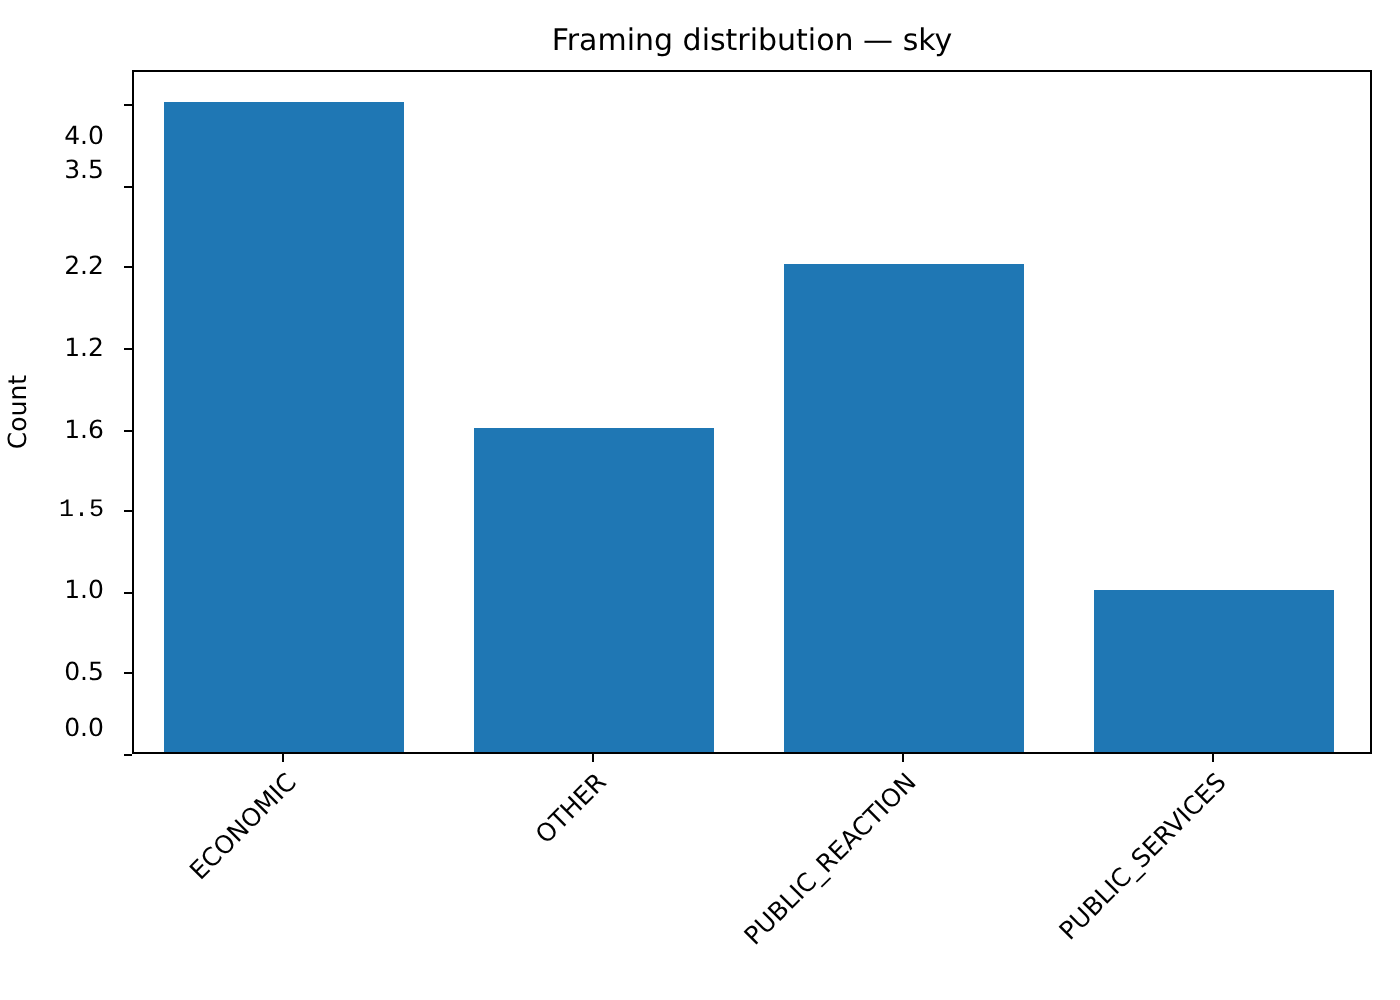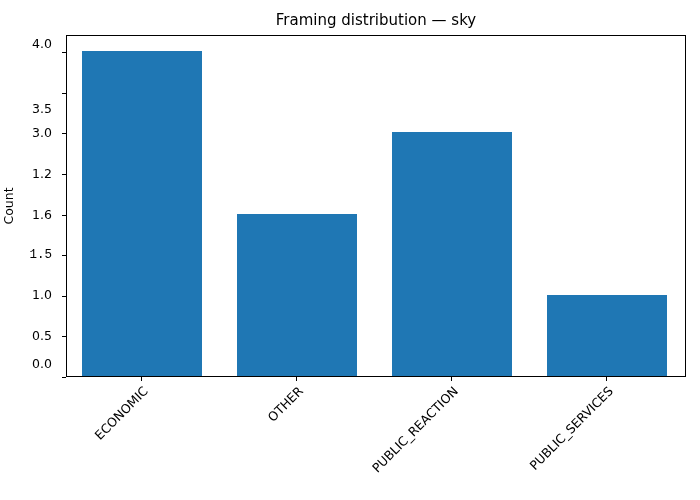--- a/index.html
+++ b/index.html
@@ -146,25 +146,25 @@
       <div class="ytick" style="top: 336.375px; text-align: right;">0.5</div>
       <div class="ytick-mark" style="top: 295.75px;"></div>
       <div class="ytick" style="top: 295px;">1.0</div>
       <div class="ytick-mark" style="top: 255.125px;"></div>
       <div class="ytick" style="top: 255.125px; font-family: Liberation Mono, monospace;">1.5</div>
       <div class="ytick-mark" style="top: 214.5px;"></div>
       <div class="ytick" style="top: 214.5px;">1.6</div>
       <div class="ytick-mark" style="top: 173.875px;"></div>
       <div class="ytick" style="top: 173.875px;">1.2</div>
       <div class="ytick-mark" style="top: 133.25px;"></div>
-      <div class="ytick" style="top: 133.25px;">3.0</div>
+      <div class="ytick" style="top: 133.25px;">2.2</div>
       <div class="ytick-mark" style="top: 92.625px;"></div>
-      <div class="ytick" style="top: 109px;">3.5</div>
+      <div class="ytick" style="top: 85px;">3.5</div>
       <div class="ytick-mark" style="top: 52px;"></div>
-      <div class="ytick" style="top: 44px;">4.0</div>
+      <div class="ytick" style="top: 68px;">4.0</div>
     </div>
 
   <div id="ylabel">Count</div>
 
   <div id="plot-area">
     <div id="bars-layer">
         <div class="bar" title="ECONOMIC: 4" style="left: 14.9375px; width: 120.125px; height: 325px; background: rgb(31, 119, 180);"></div>
         <div class="bar" title="OTHER: 2" style="left: 169.938px; width: 120.125px; height: 162.5px; background: rgb(31, 119, 180);"></div>
         <div class="bar" title="PUBLIC_REACTION: 3" style="left: 324.938px; width: 120.125px; height: 243.75px; background: rgb(31, 119, 180);"></div>
         <div class="bar" title="PUBLIC_SERVICES: 1" style="left: 479.938px; width: 120.125px; height: 81.25px; background: rgb(31, 119, 180);"></div>

